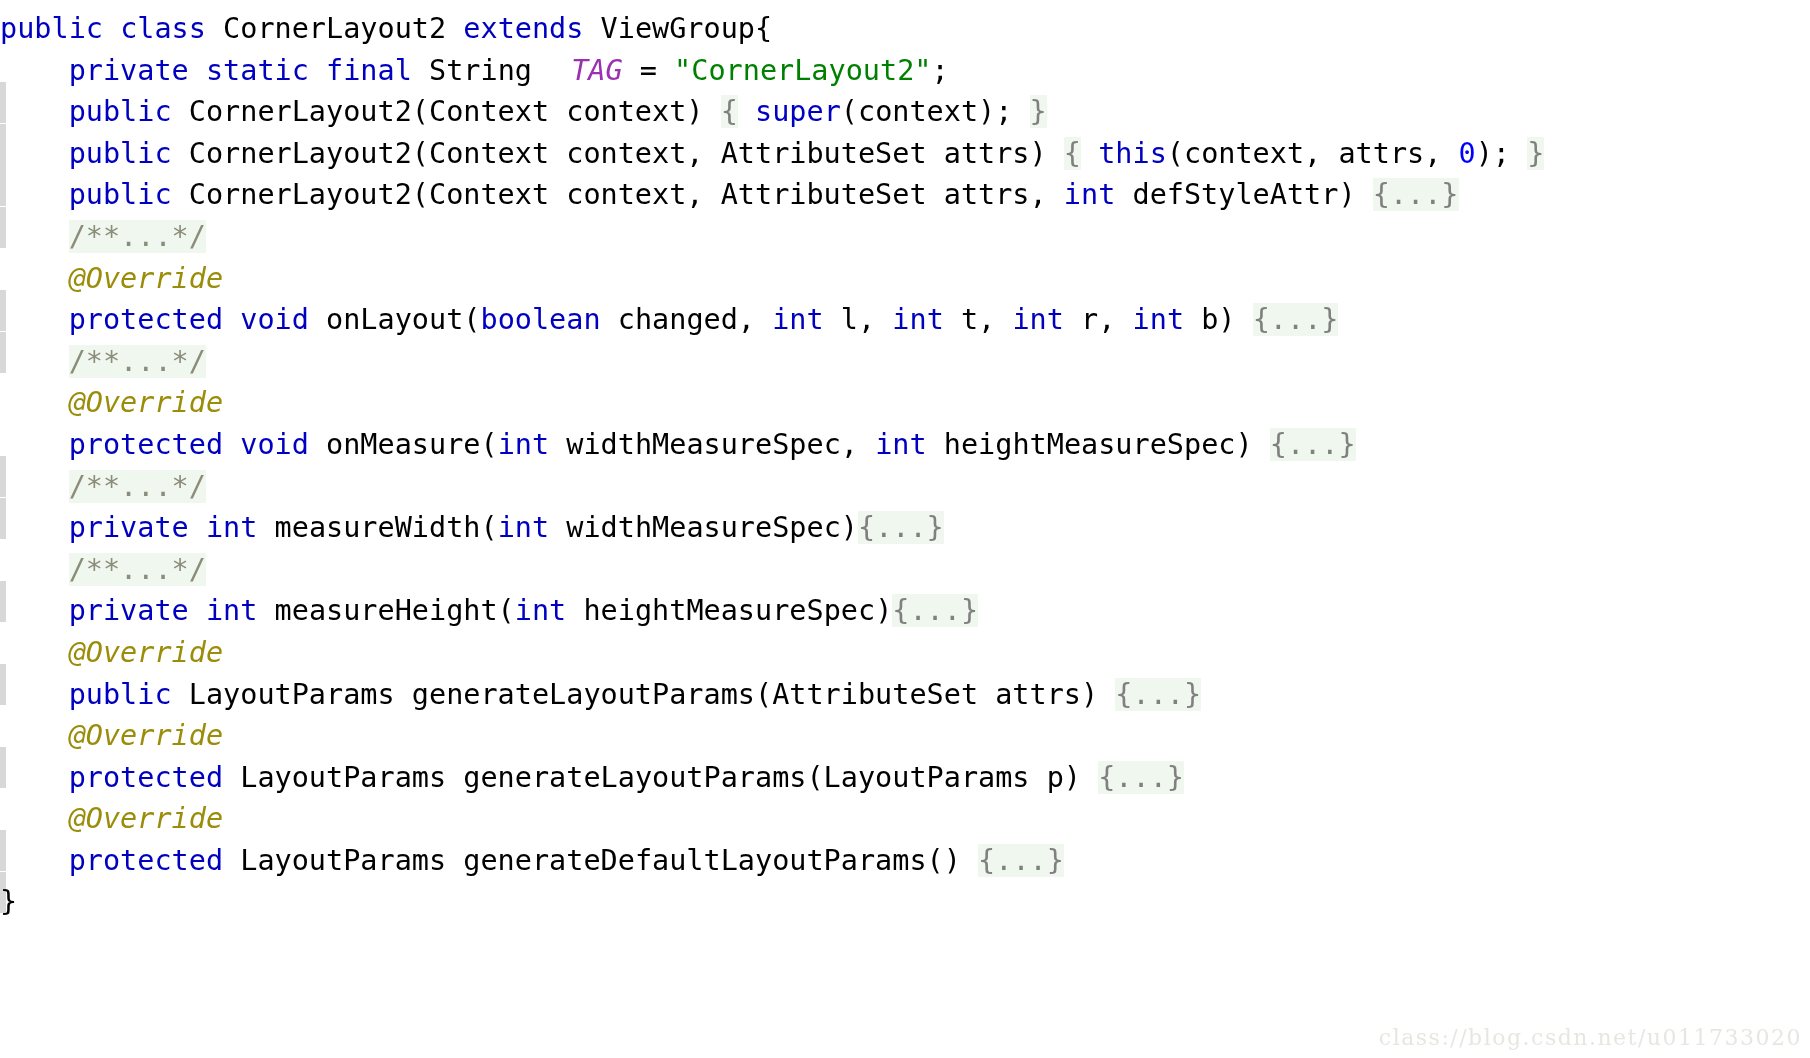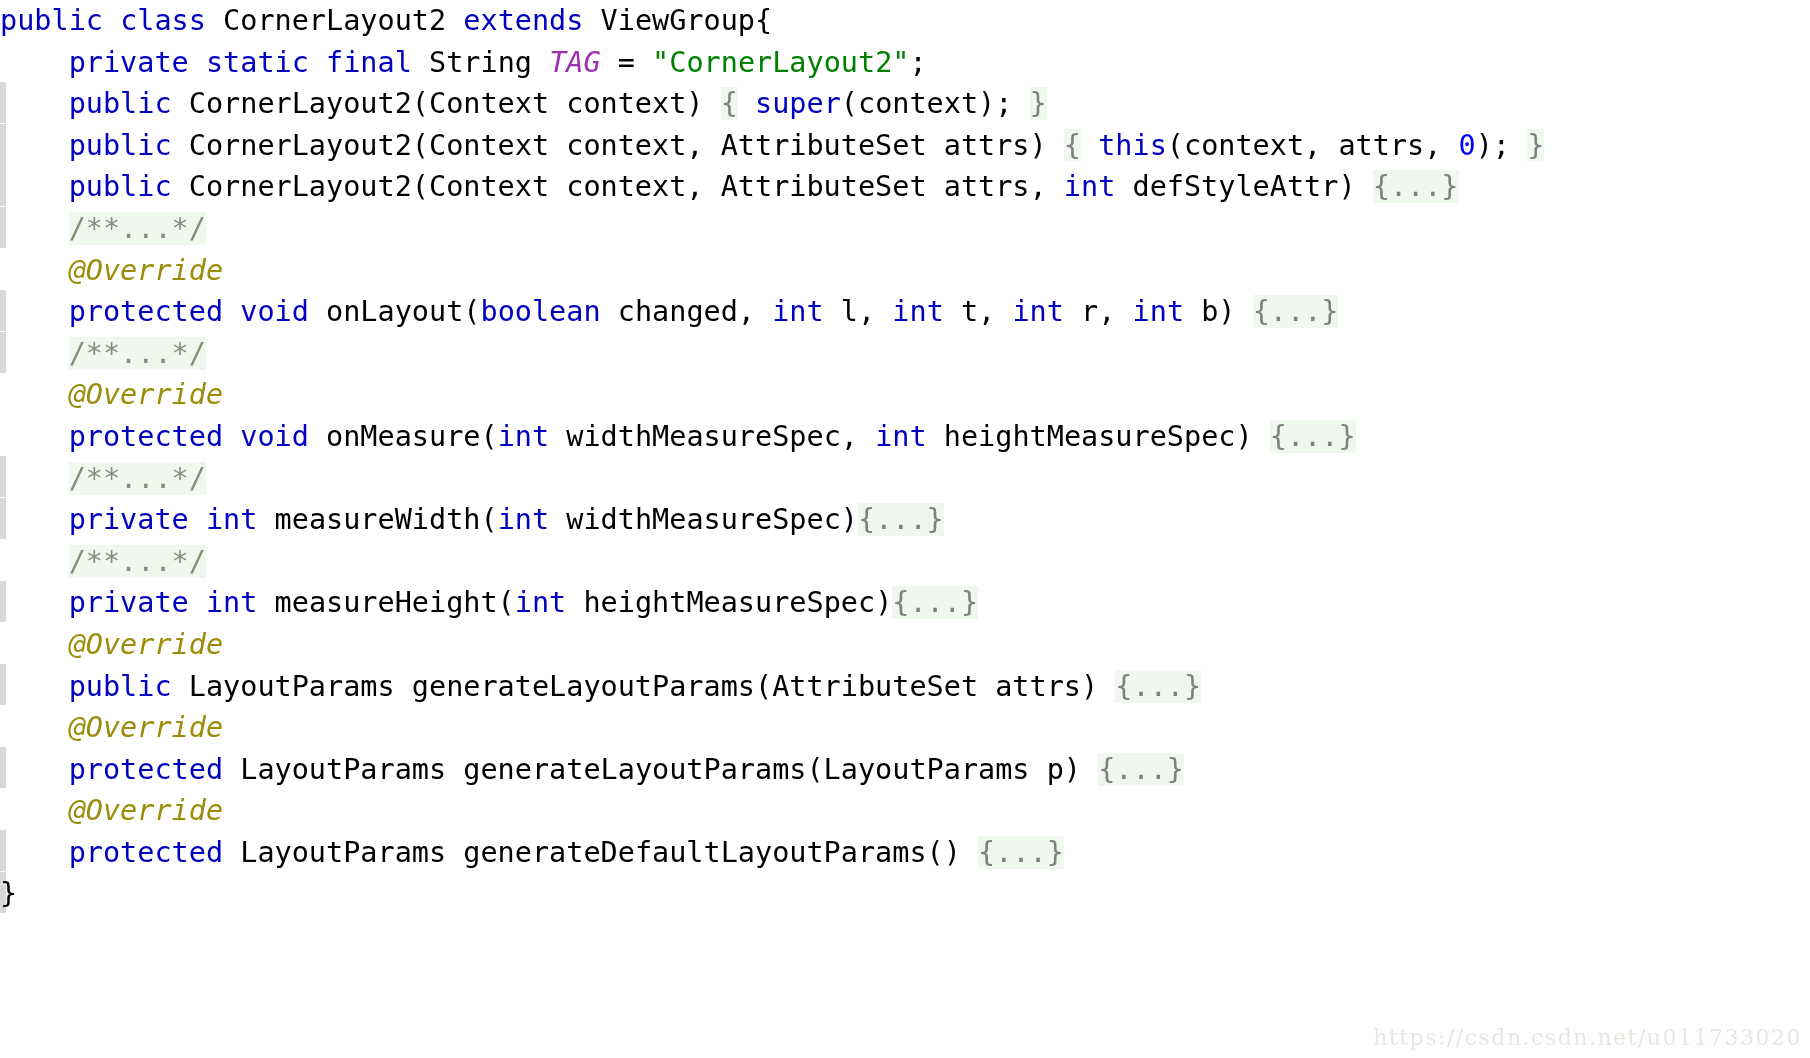--- a/index.html
+++ b/index.html
@@ -35,39 +35,39 @@
     left: 0;
     width: 6px;
     background: #d8d8d8;
   }
 
   .code {
     position: absolute;
     left: 0;
     top: 0;
     width: 1810px;
-    padding-top: 0px;
+    padding-top: 8px;
     font-family: "DejaVu Sans Mono", "Liberation Mono", monospace;
     font-size: 28.5px;
     line-height: 41.6px;
     white-space: pre;
     letter-spacing: 0px;
     color: #000000;
   }
 
   .line {
     height: 41.6px;
     white-space: pre;
     overflow: visible;
   }
 
   
   .kw       { color: #0000C0; }
   .str      { color: #008000; }
-  .field    { color: #9B30B0; font-style: italic; }
+  .field    { color: #9B30B0; font-style: italic; margin-left: 22px; }
   .num      { color: #0000FF; }
   .anno     { color: #9B8D0A; font-style: italic; }
   .plain    { color: #000000; }
   .fold {
     color: #808080;
     background: #EFF7EF;
   }
   .cmtfold {
     color: #8C8C7A;
     background: #EFF7EF;
@@ -101,15 +101,15 @@
       <div class="gutter-mark" style="top: 498px; height: 41px;"></div>
       <div class="gutter-mark" style="top: 581px; height: 41px;"></div>
       <div class="gutter-mark" style="top: 664px; height: 41px;"></div>
       <div class="gutter-mark" style="top: 747px; height: 41px;"></div>
       <div class="gutter-mark" style="top: 830px; height: 41px;"></div>
       <div class="gutter-mark" style="top: 872px; height: 41px;"></div>
     </div>
 
   <div class="code"><div class="line"><span class="kw">public</span><span class="plain"> </span><span class="kw">class</span><span class="plain"> CornerLayout2 </span><span class="kw">extends</span><span class="plain"> ViewGroup{</span></div><div class="line"><span class="plain">    </span><span class="kw">private</span><span class="plain"> </span><span class="kw">static</span><span class="plain"> </span><span class="kw">final</span><span class="plain"> String </span><span class="field">TAG</span><span class="plain"> = </span><span class="str">"CornerLayout2"</span><span class="plain">;</span></div><div class="line"><span class="plain">    </span><span class="kw">public</span><span class="plain"> CornerLayout2(Context context) </span><span class="fold">{</span><span class="plain"> </span><span class="kw">super</span><span class="plain">(context); </span><span class="fold">}</span></div><div class="line"><span class="plain">    </span><span class="kw">public</span><span class="plain"> CornerLayout2(Context context, AttributeSet attrs) </span><span class="fold">{</span><span class="plain"> </span><span class="kw">this</span><span class="plain">(context, attrs, </span><span class="num">0</span><span class="plain">); </span><span class="fold">}</span></div><div class="line"><span class="plain">    </span><span class="kw">public</span><span class="plain"> CornerLayout2(Context context, AttributeSet attrs, </span><span class="kw">int</span><span class="plain"> defStyleAttr) </span><span class="fold">{...}</span></div><div class="line"><span class="plain">    </span><span class="cmtfold">/**...*/</span></div><div class="line"><span class="plain">    </span><span class="anno">@Override</span></div><div class="line"><span class="plain">    </span><span class="kw">protected</span><span class="plain"> </span><span class="kw">void</span><span class="plain"> onLayout(</span><span class="kw">boolean</span><span class="plain"> changed, </span><span class="kw">int</span><span class="plain"> l, </span><span class="kw">int</span><span class="plain"> t, </span><span class="kw">int</span><span class="plain"> r, </span><span class="kw">int</span><span class="plain"> b) </span><span class="fold">{...}</span></div><div class="line"><span class="plain">    </span><span class="cmtfold">/**...*/</span></div><div class="line"><span class="plain">    </span><span class="anno">@Override</span></div><div class="line"><span class="plain">    </span><span class="kw">protected</span><span class="plain"> </span><span class="kw">void</span><span class="plain"> onMeasure(</span><span class="kw">int</span><span class="plain"> widthMeasureSpec, </span><span class="kw">int</span><span class="plain"> heightMeasureSpec) </span><span class="fold">{...}</span></div><div class="line"><span class="plain">    </span><span class="cmtfold">/**...*/</span></div><div class="line"><span class="plain">    </span><span class="kw">private</span><span class="plain"> </span><span class="kw">int</span><span class="plain"> measureWidth(</span><span class="kw">int</span><span class="plain"> widthMeasureSpec)</span><span class="fold">{...}</span></div><div class="line"><span class="plain">    </span><span class="cmtfold">/**...*/</span></div><div class="line"><span class="plain">    </span><span class="kw">private</span><span class="plain"> </span><span class="kw">int</span><span class="plain"> measureHeight(</span><span class="kw">int</span><span class="plain"> heightMeasureSpec)</span><span class="fold">{...}</span></div><div class="line"><span class="plain">    </span><span class="anno">@Override</span></div><div class="line"><span class="plain">    </span><span class="kw">public</span><span class="plain"> LayoutParams generateLayoutParams(AttributeSet attrs) </span><span class="fold">{...}</span></div><div class="line"><span class="plain">    </span><span class="anno">@Override</span></div><div class="line"><span class="plain">    </span><span class="kw">protected</span><span class="plain"> LayoutParams generateLayoutParams(LayoutParams p) </span><span class="fold">{...}</span></div><div class="line"><span class="plain">    </span><span class="anno">@Override</span></div><div class="line"><span class="plain">    </span><span class="kw">protected</span><span class="plain"> LayoutParams generateDefaultLayoutParams() </span><span class="fold">{...}</span></div><div class="line"><span class="plain">}</span></div></div>
 
-  <div class="watermark">https://csdn.csdn.net/u011733020</div>
+  <div class="watermark">class://blog.csdn.net/u011733020</div>
 
 </div>
 
 </body></html>

